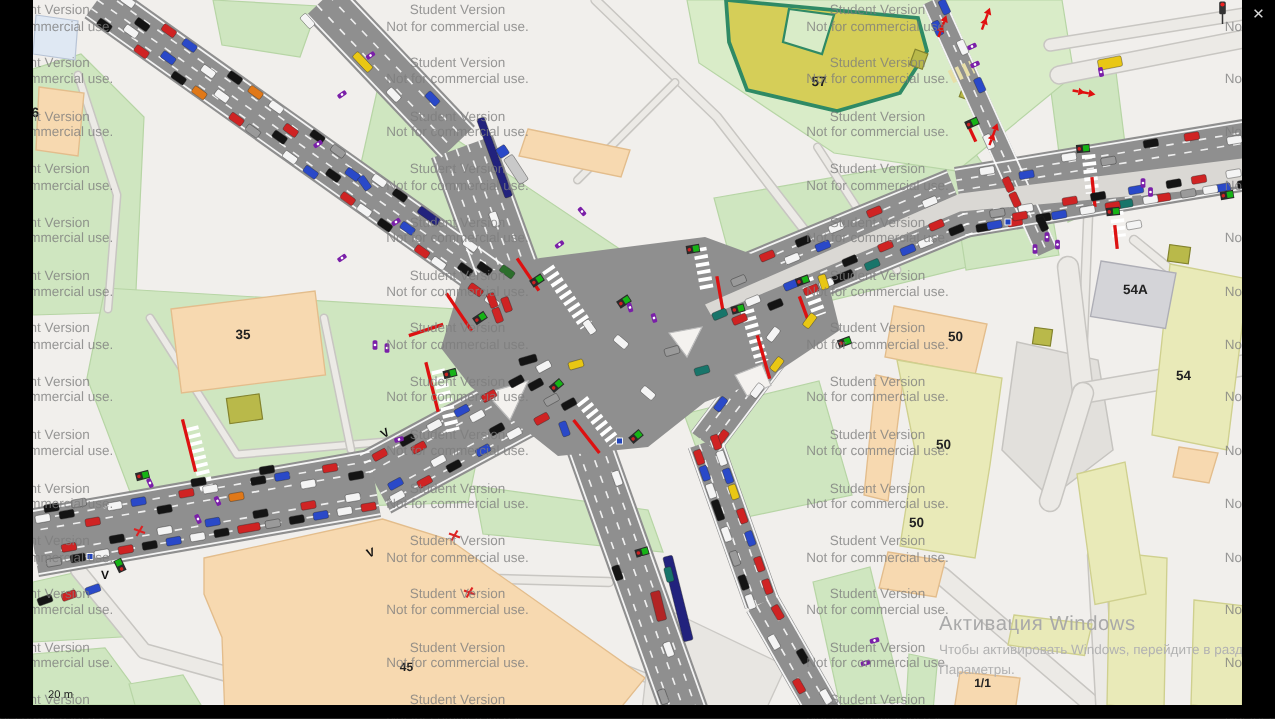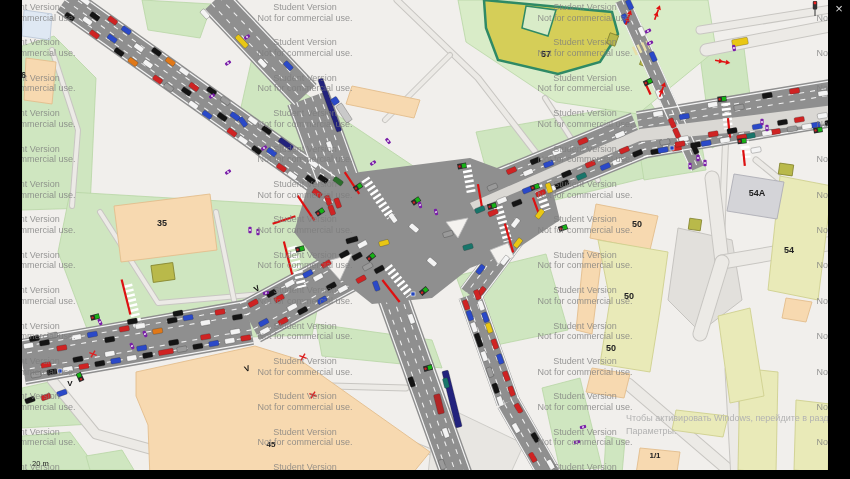--- a/index.html
+++ b/index.html
@@ -904,20 +904,21 @@
       <div class="wm" style="left: 585px; top: 472.2px;">
         <div>Student Version</div>
         <div>Not for commercial use.</div>
       </div>
       <div class="wm" style="left: 864px; top: 472.2px;">
         <div>Student Version</div>
         <div>Not for commercial use.</div>
       </div>
     </div>
   <div id="activation">
+    <div class="act1">Активация Windows</div>
     <div class="act2">Чтобы активировать Windows, перейдите в раздел</div>
     <div class="act3">Параметры.</div>
   </div>
   <div id="scale">
     <span>20 m</span>
     <div class="rule"></div>
   </div>
   <div class="bar left"></div>
   <div class="bar right"></div>
   <div class="bar bottom"></div>

